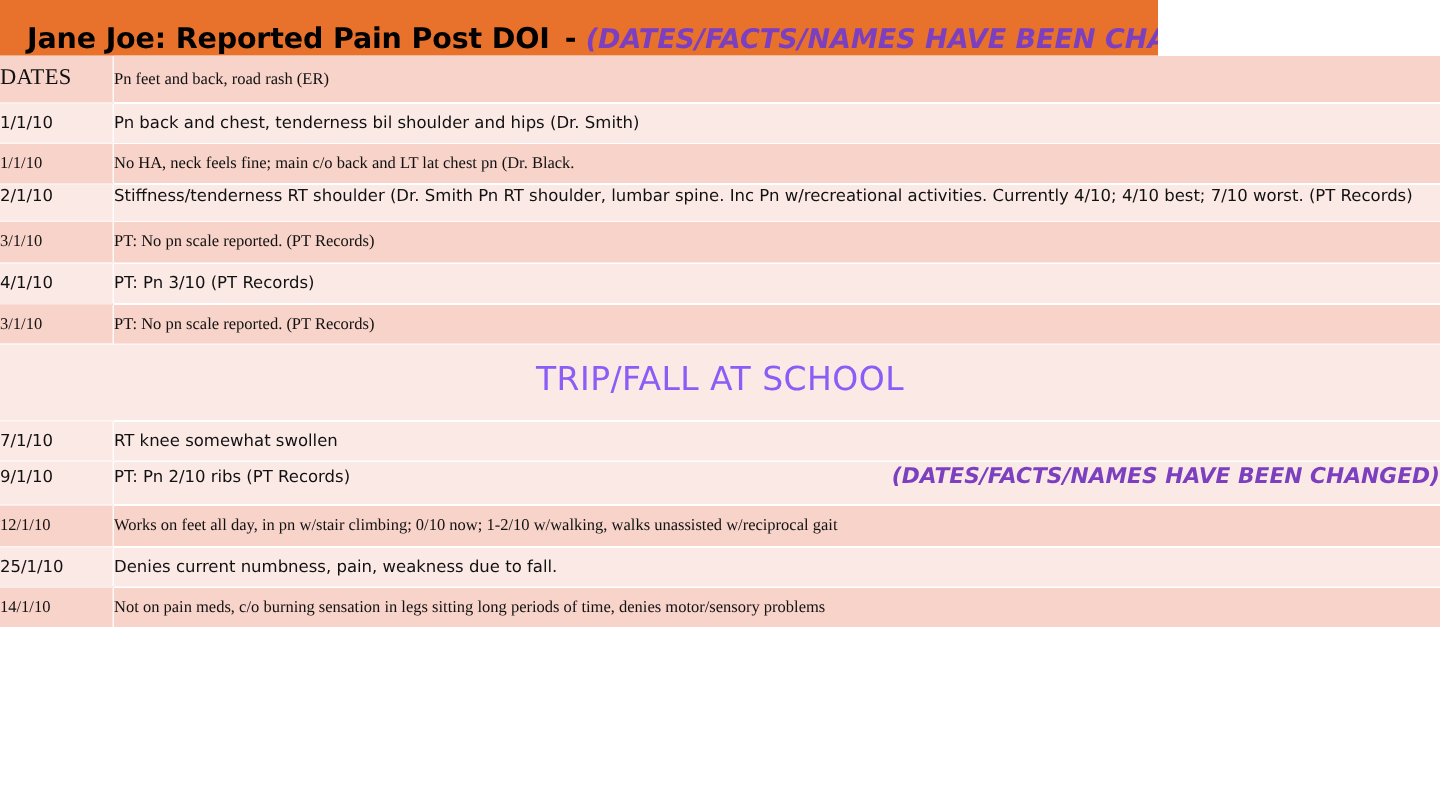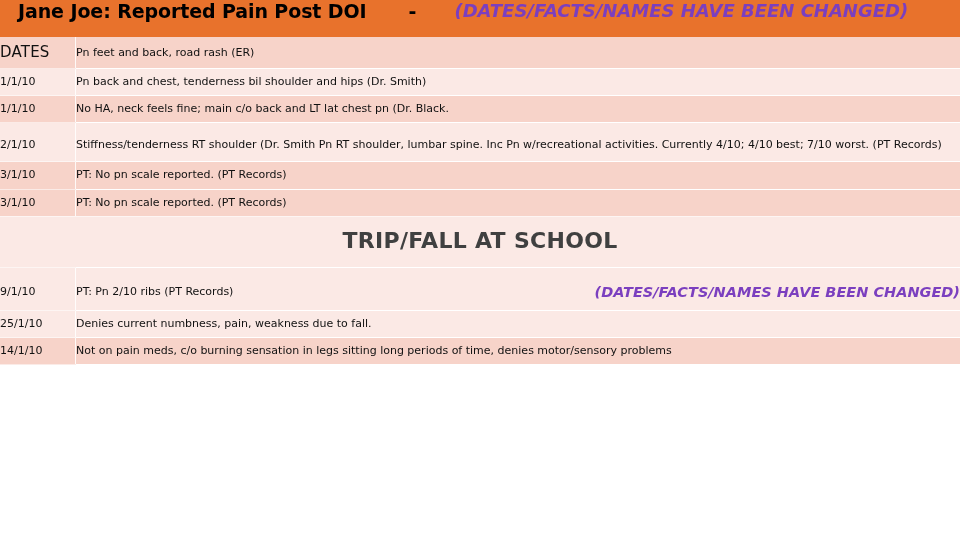--- a/index.html
+++ b/index.html
@@ -10,29 +10,28 @@
   body {
     width: 960px;
     height: 540px;
     overflow: hidden;
     font-family: "DejaVu Sans", "Liberation Sans", sans-serif;
   }
 
   
   .header-bar {
     position: relative;
-    width: 960px;
+    width: 772px;
     height: 37px;
     background: #E8722C;
     display: flex;
-    align-items: flex-start;
+    align-items: flex-end;
     box-sizing: border-box;
     padding-left: 18px;
     overflow: hidden;
-    gap: 32px;
   }
   .header-title {
     font-size: 19px;
     font-weight: bold;
     color: #000000;
     letter-spacing: -0.1px;
     white-space: nowrap;
   }
   .header-dash {
     font-size: 19px;
@@ -51,21 +50,21 @@
 
   
   .pain-table {
     width: 960px;
     border-collapse: collapse;
     table-layout: fixed;
   }
   .pain-table col.col-date { width: 76px; }
   .pain-table col.col-note { width: 884px; }
 
-  .pain-table tr.row-odd  td { background: #F7D3C9; }
+  .pain-table tr.row-odd  td { background: #F7D3C9; font-family: Liberation Serif, serif; }
   .pain-table tr.row-even td { background: #FBE9E5; }
 
   .pain-table td {
     border: none;
     vertical-align: middle;
     font-size: 11px;
     color: #111111;
     line-height: 1.28;
     padding: 6px 0 6px 0;
   }
@@ -99,41 +98,41 @@
   .pain-table tr td {
     border-bottom: 1px solid rgba(255,255,255,0.55);
   }
 
   
   .banner-row td {
     text-align: center;
     padding: 10px 0 12px 0;
   }
   .banner-text {
-    color: #404040;
+    color: #8b5cf6;
     font-size: 22px;
-    font-weight: bold;
+    font-weight: normal;
     letter-spacing: 0.3px;
   }
 
   .overlay-note {
     display: flex;
     align-items: center;
     justify-content: space-between;
   }
   .overlay-purple {
     color: #7B3FBF;
     font-style: italic;
     font-weight: bold;
     font-size: 14.5px;
     margin-left: 88px;
     white-space: nowrap;
   }
 
-  .row-tall td { padding-top: 15px; padding-bottom: 9px; }
+  .row-tall td { padding-top: 1px; padding-bottom: 9px; }
 </style>
 </head>
 <body>
 
 <div class="header-bar">
   <span class="header-title">Jane Joe: Reported Pain Post DOI</span>
   <span class="header-dash">-</span>
   <span class="header-sub">(DATES/FACTS/NAMES HAVE BEEN CHANGED)</span>
 </div>
 
@@ -162,47 +161,59 @@
     <tr class="row-even row-tall">
       <td class="cell-date">2/1/10</td>
       <td class="cell-note">Stiffness/tenderness RT shoulder (Dr. Smith Pn RT shoulder, lumbar spine.  Inc Pn w/recreational activities. Currently 4/10; 4/10 best; 7/10 worst.  (PT Records)</td>
     </tr>
 
     <tr class="row-odd">
       <td class="cell-date">3/1/10</td>
       <td class="cell-note">PT: No pn scale reported. (PT Records)</td>
     </tr>
 
+    <tr class="row-even">
+      <td class="cell-date">4/1/10</td>
+      <td class="cell-note">PT:  Pn 3/10 (PT Records)</td>
+    </tr>
 
     <tr class="row-odd">
       <td class="cell-date">3/1/10</td>
       <td class="cell-note">PT: No pn scale reported. (PT Records)</td>
     </tr>
 
     <tr class="row-even banner-row">
       <td colspan="2">
         <span class="banner-text">TRIP/FALL AT SCHOOL</span>
       </td>
     </tr>
 
 
+    <tr class="row-even">
+      <td class="cell-date">7/1/10</td>
+      <td class="cell-note">RT knee somewhat swollen</td>
+    </tr>
 
 
     <tr class="row-even row-tall">
       <td class="cell-date">9/1/10</td>
       <td class="cell-note">
         <div class="overlay-note">
           <span class="note-text">PT: Pn 2/10 ribs (PT Records)</span>
           <span class="overlay-purple">(DATES/FACTS/NAMES HAVE BEEN CHANGED)</span>
         </div>
       </td>
     </tr>
 
 
 
+    <tr class="row-odd">
+      <td class="cell-date">12/1/10</td>
+      <td class="cell-note">Works on feet all day, in pn w/stair climbing; 0/10 now; 1-2/10 w/walking, walks unassisted w/reciprocal gait</td>
+    </tr>
 
     <tr class="row-even">
       <td class="cell-date">25/1/10</td>
       <td class="cell-note">Denies current numbness, pain, weakness due to fall.</td>
     </tr>
 
     <tr class="row-odd">
       <td class="cell-date">14/1/10</td>
       <td class="cell-note">Not on pain meds, c/o burning sensation in legs sitting long periods of time, denies motor/sensory problems</td>
     </tr>

